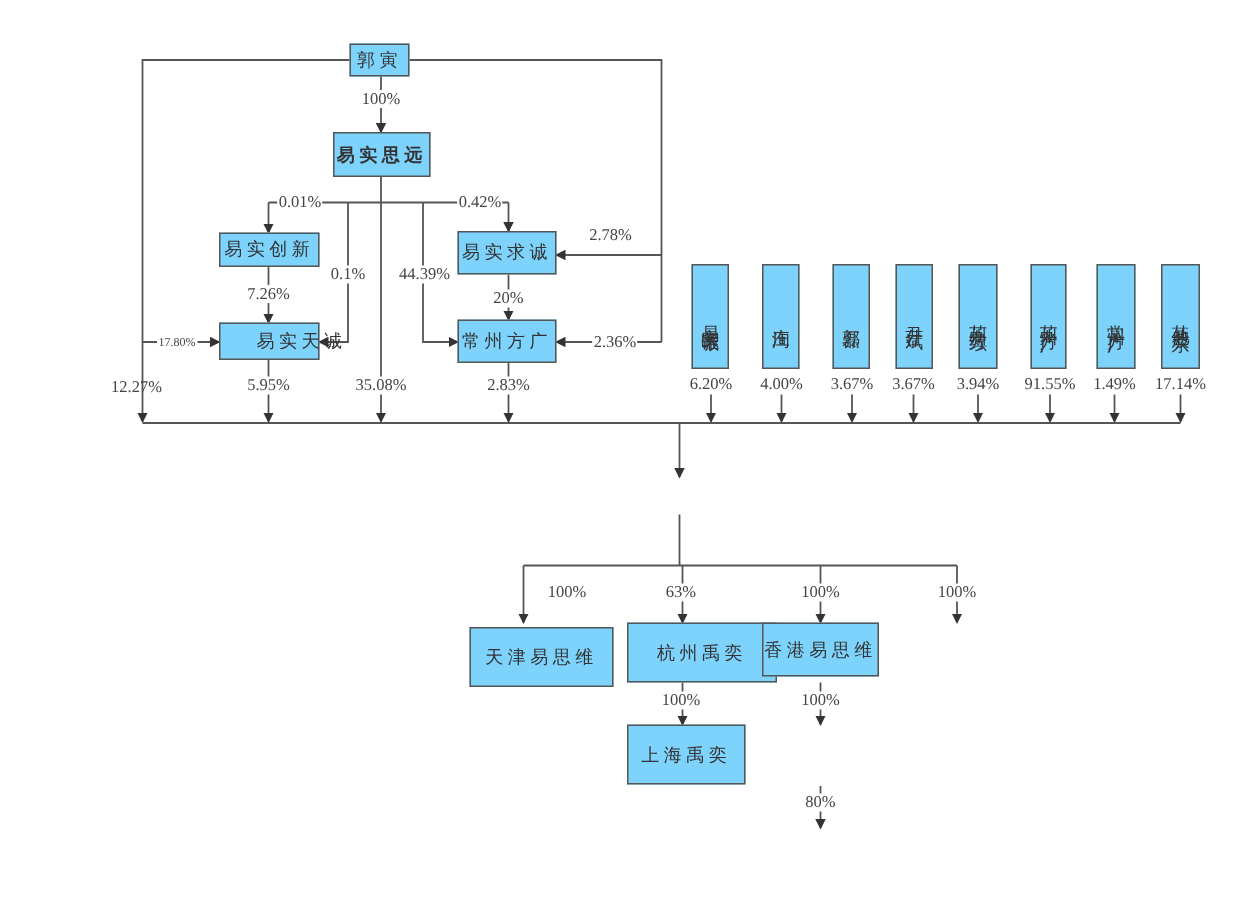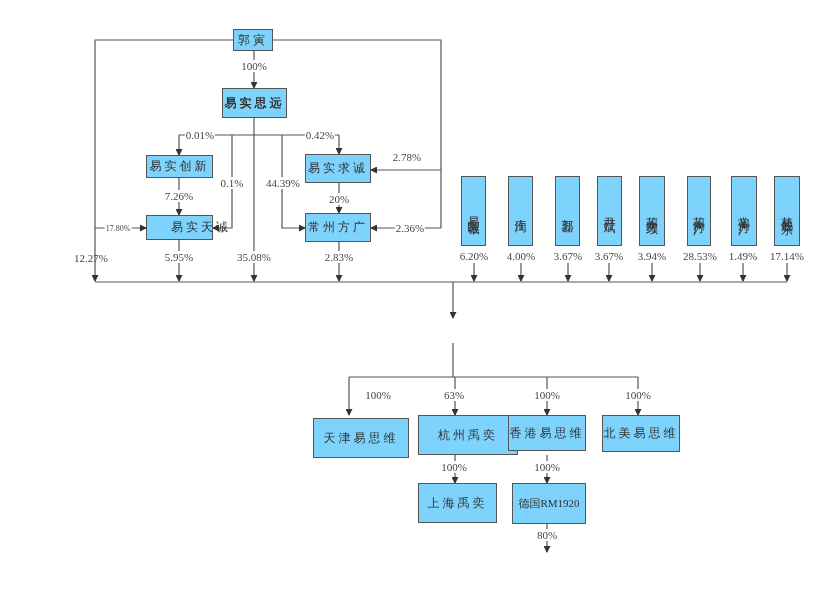--- a/index.html
+++ b/index.html
@@ -83,23 +83,21 @@
   <div class="box v" style="left:555px;top:176px;width:25px;height:70px;">郭磊</div>
   <div class="box v" style="left:597px;top:176px;width:25px;height:70px;">尹仕斌</div>
   <div class="box v" style="left:639px;top:176px;width:26px;height:70px;">苏州方续</div>
   <div class="box v" style="left:687px;top:176px;width:24px;height:70px;">苏州方广</div>
   <div class="box v" style="left:731px;top:176px;width:26px;height:70px;">常州方广</div>
   <div class="box v" style="left:774px;top:176px;width:26px;height:70px;">其他股东</div>
 
   <div class="box" style="left:313px;top:418px;width:96px;height:40px;">天津易思维</div>
   <div class="box" style="left:418px;top:415px;width:100px;height:40px;">杭州禹奕</div>
   <div class="box" style="left:508px;top:415px;width:78px;height:36px;">香港易思维</div>
-  <div class="box" style="left:602px;top:415px;width:78px;height:37px;">北美易思维</div>
   <div class="box" style="left:418px;top:483px;width:79px;height:40px;">上海禹奕</div>
-  <div class="box" style="left:512px;top:483px;width:74px;height:41px;letter-spacing:0;font-size:11px;">德国RM1920</div>
 
   <span class="lbl" style="left:254px;top:66px;">100%</span>
   <span class="lbl" style="left:200px;top:135px;">0.01%</span>
   <span class="lbl" style="left:320px;top:135px;">0.42%</span>
   <span class="lbl" style="left:232px;top:183px;">0.1%</span>
   <span class="lbl" style="left:283px;top:183px;">44.39%</span>
   <span class="lbl" style="left:179px;top:196px;">7.26%</span>
   <span class="lbl" style="left:339px;top:199px;">20%</span>
   <span class="lbl" style="left:407px;top:157px;text-align:center;">2.78%</span>
   <span class="lbl" style="left:410px;top:228px;">2.36%</span>
@@ -107,21 +105,21 @@
   <span class="lbl clear" style="left:91px;top:258px;">12.27%</span>
   <span class="lbl" style="left:179px;top:257px;">5.95%</span>
   <span class="lbl" style="left:254px;top:257px;">35.08%</span>
   <span class="lbl" style="left:339px;top:257px;">2.83%</span>
 
   <span class="lbl clear" style="left:474px;top:256px;">6.20%</span>
   <span class="lbl clear" style="left:521px;top:256px;">4.00%</span>
   <span class="lbl clear" style="left:568px;top:256px;">3.67%</span>
   <span class="lbl clear" style="left:609px;top:256px;">3.67%</span>
   <span class="lbl clear" style="left:652px;top:256px;">3.94%</span>
-  <span class="lbl clear" style="left:700px;top:256px;">28.53%</span>
+  <span class="lbl clear" style="left:700px;top:256px;">91.55%</span>
   <span class="lbl clear" style="left:743px;top:256px;">1.49%</span>
   <span class="lbl clear" style="left:787px;top:256px;">17.14%</span>
 
   <span class="lbl clear" style="left:378px;top:395px;">100%</span>
   <span class="lbl" style="left:454px;top:395px;">63%</span>
   <span class="lbl" style="left:547px;top:395px;">100%</span>
   <span class="lbl" style="left:638px;top:395px;">100%</span>
   <span class="lbl" style="left:454px;top:467px;">100%</span>
   <span class="lbl" style="left:547px;top:467px;">100%</span>
   <span class="lbl" style="left:547px;top:535px;">80%</span>

